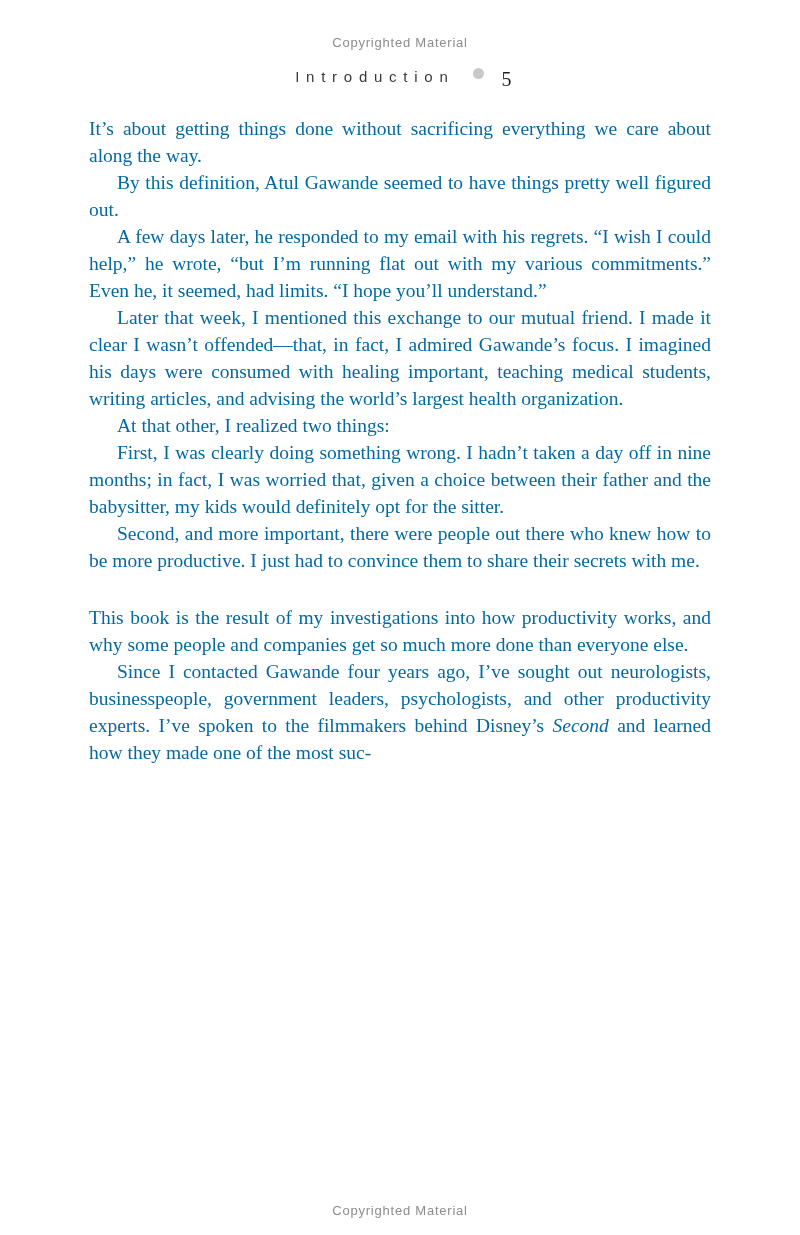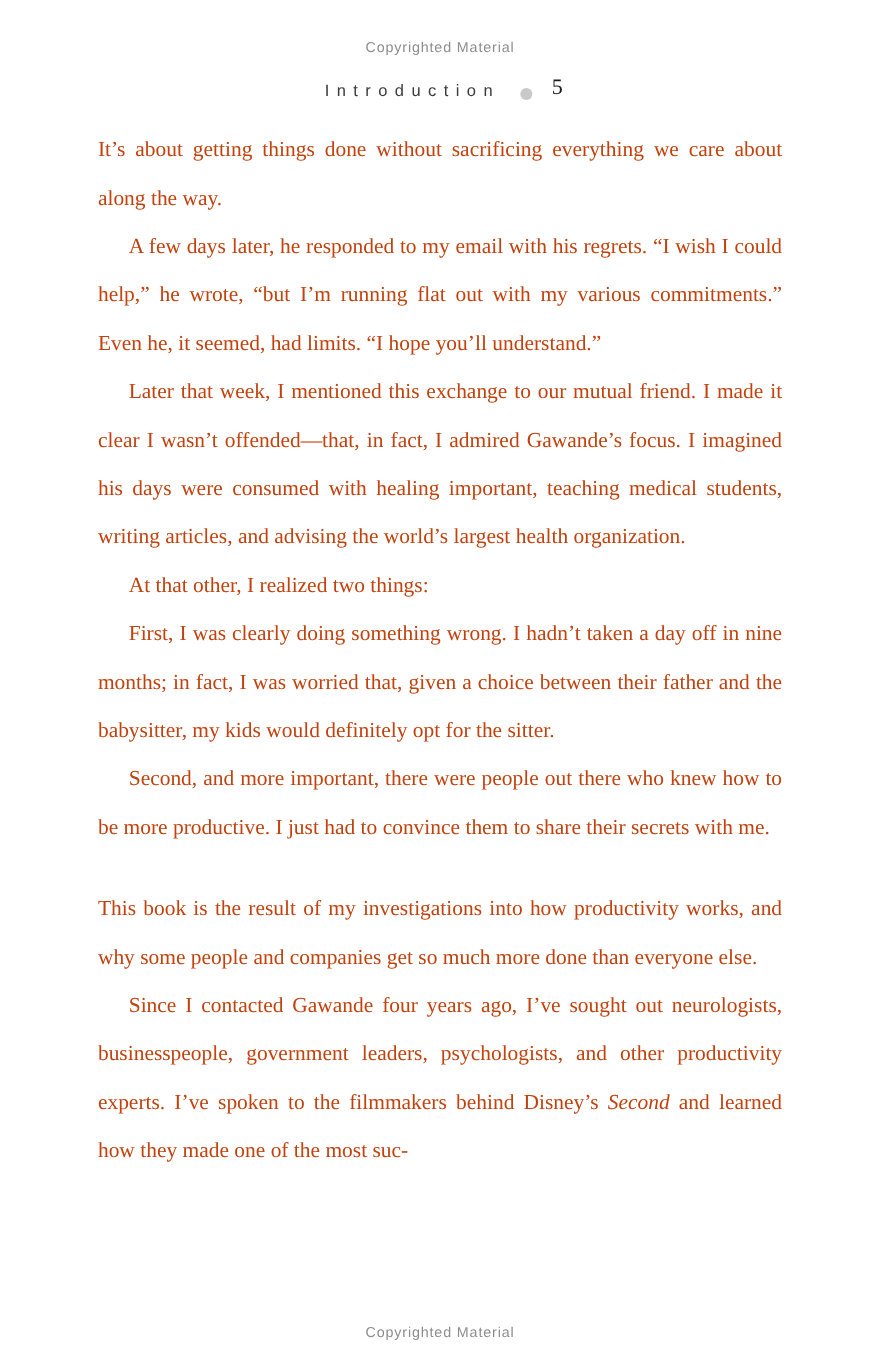--- a/index.html
+++ b/index.html
@@ -31,21 +31,21 @@
     left: 0;
     right: 0;
     bottom: 24px;
   }
   .running-head {
     margin-top: 18px;
     text-align: center;
     font-family: "Liberation Sans", sans-serif;
     color: #3d3d3d;
     display: flex;
-    align-items: flex-end;
+    align-items: flex-start;
     justify-content: center;
     gap: 18px;
   }
   .chapter-title {
     font-size: 15px;
     letter-spacing: 0.45em;
     text-indent: 0.45em; 
     color: #3a3a3a;
   }
   .separator-dot {
@@ -58,22 +58,22 @@
   .page-number {
     font-family: "Liberation Serif", serif;
     font-size: 20px;
     color: #1c1c1c;
   }
   .body-text {
     width: 622px;
     margin: 24px auto 0 auto;
     font-family: "Liberation Serif", serif;
     font-size: 19.5px;
-    line-height: 44px;
-    color: #c2410c;
+    line-height: 27px;
+    color: #0369a1;
     text-align: justify;
   }
   .body-text p {
     margin: 0;
     padding: 0;
     text-indent: 28px;
   }
   .body-text p.no-indent {
     text-indent: 0;
   }
@@ -92,20 +92,21 @@
   <div class="notice notice-top">Copyrighted Material</div>
 
   <div class="running-head">
     <span class="chapter-title">Introduction</span>
     <span class="separator-dot"></span>
     <span class="page-number">5</span>
   </div>
 
   <main class="body-text">
       <p class="no-indent"><span>It’s about getting things done without sacrificing everything we care about along the way.</span></p>
+      <p><span>By this definition, Atul Gawande seemed to have things pretty well figured out.</span></p>
       <p><span>A few days later, he responded to my email with his regrets. “I wish I could help,” he wrote, “but I’m running flat out with my various commitments.” Even he, it seemed, had limits. “I hope you’ll understand.”</span></p>
       <p><span>Later that week, I mentioned this exchange to our mutual friend. I made it clear I wasn’t offended—that, in fact, I admired Gawande’s focus. I imagined his days were consumed with healing important, teaching medical students, writing articles, and advising the world’s largest health organization.</span></p>
       <p><span>At that other, I realized two things:</span></p>
       <p><span>First, I was clearly doing something wrong. I hadn’t taken a day off in nine months; in fact, I was worried that, given a choice between their father and the babysitter, my kids would definitely opt for the sitter.</span></p>
       <p><span>Second, and more important, there were people out there who knew how to be more productive. I just had to convince them to share their secrets with me.</span></p>
       <p class="no-indent section-start"><span>This book is the result of my investigations into how productivity works, and why some people and companies get so much more done than everyone else.</span></p>
       <p><span>Since I contacted Gawande four years ago, I’ve sought out neurologists, businesspeople, government leaders, psychologists, and other productivity experts. I’ve spoken to the filmmakers behind Disney’s </span><em>Second</em><span> and learned how they made one of the most suc-</span></p>
     </main>
 
   <div class="notice notice-bottom">Copyrighted Material</div>

